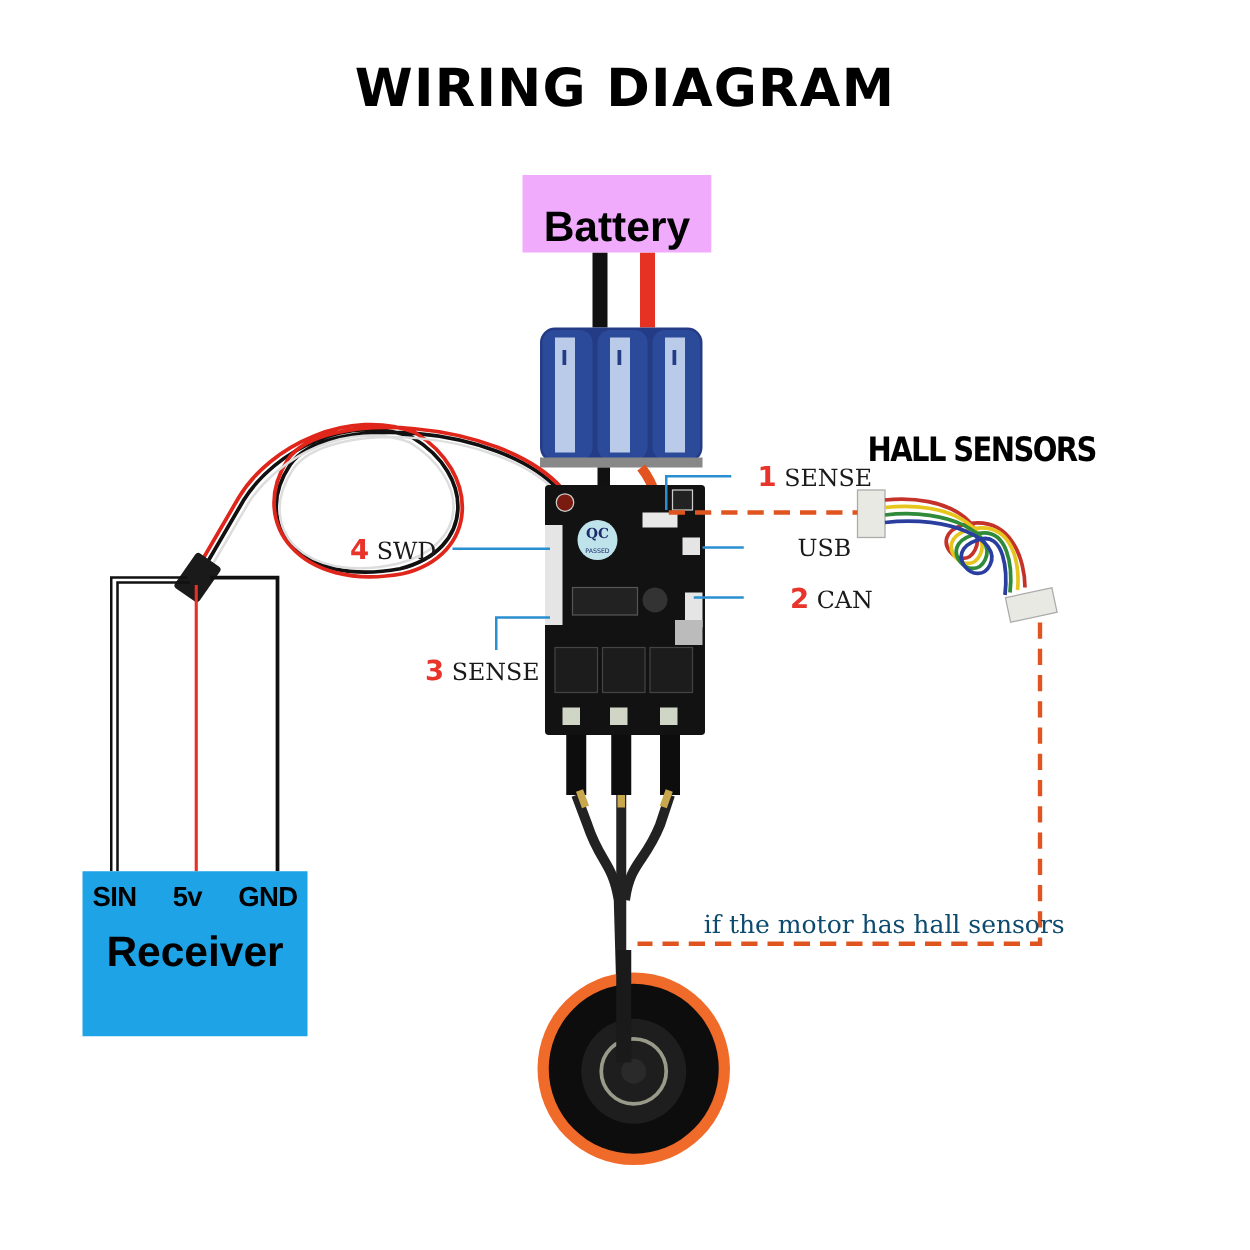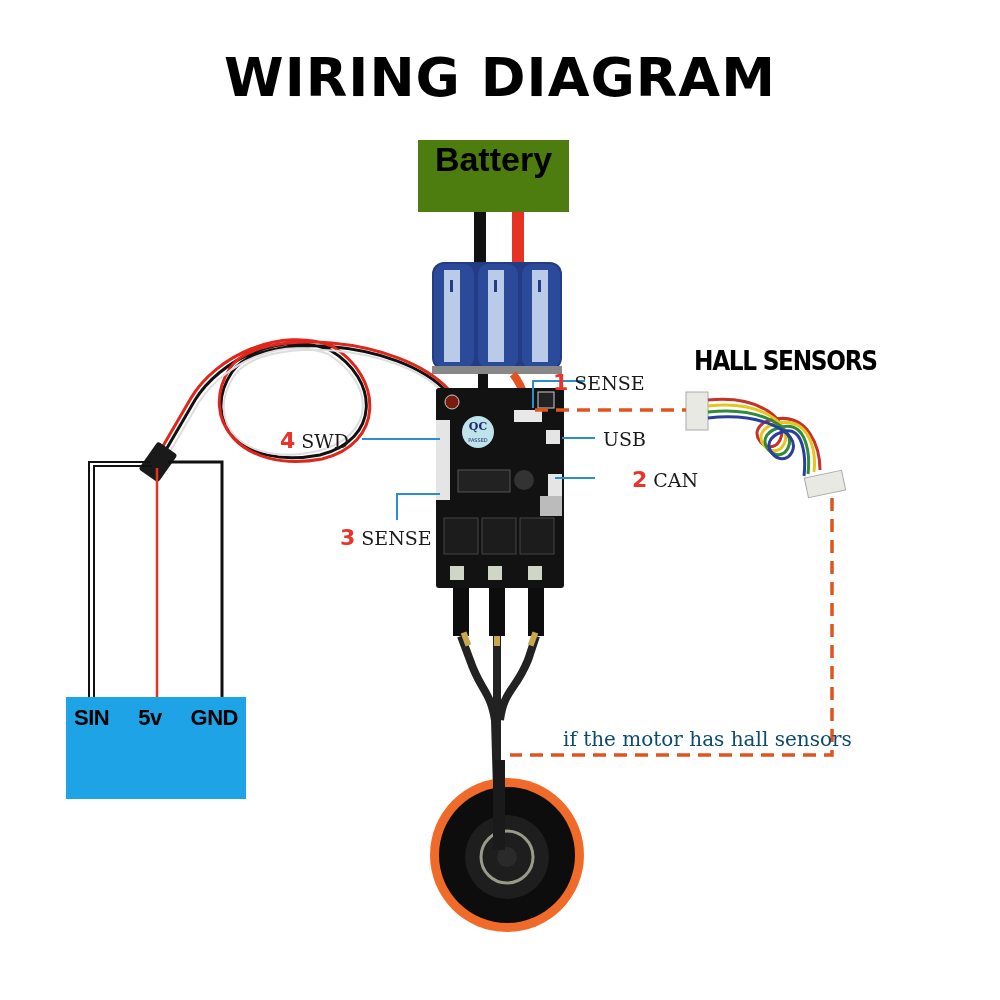--- a/index.html
+++ b/index.html
@@ -1,19 +1,19 @@
 <!DOCTYPE html>
 <html><head>
 <meta charset="utf-8">
 <style>
   html, body { margin:0; padding:0; background:#ffffff; }
   body { width:1000px; height:1000px; position:relative; overflow:hidden; font-family:"DejaVu Sans", sans-serif; }
-  #title { position:absolute; left:0; top:46px; width:1000px; text-align:center; font-family:"DejaVu Sans", sans-serif; font-weight:bold; font-size:54px; letter-spacing:1px; color:#000; }
-  #battery-box { position:absolute; left:418px; top:140px; width:151px; height:72px; background:#4d7c0f; display:flex; align-items:flex-start; justify-content:center; font-family:"Liberation Sans", sans-serif; font-weight:bold; font-size:34px; color:#000; }
-  #receiver-box { position:absolute; left:66px; top:697px; width:180px; height:102px; background:#1ea3e6; }
+  #title { position:absolute; left:0; top:46px; width:1000px; text-align:center; font-family:"DejaVu Sans", sans-serif; font-weight:bold; font-size:42px; letter-spacing:1px; color:#000; }
+  #battery-box { position:absolute; left:418px; top:140px; width:151px; height:62px; background:#f0abfc; display:flex; align-items:flex-end; justify-content:center; font-family:"Liberation Sans", sans-serif; font-weight:bold; font-size:34px; color:#000; }
+  #receiver-box { position:absolute; left:66px; top:697px; width:180px; height:132px; background:#1ea3e6; }
   #receiver-pins { position:absolute; left:0; top:8px; width:180px; display:flex; justify-content:space-between; padding:0 8px; box-sizing:border-box; font-family:"Liberation Sans", sans-serif; font-weight:bold; font-size:22px; color:#000; letter-spacing:-0.5px; }
   #receiver-label { position:absolute; left:0; top:46px; width:180px; text-align:center; font-family:"Liberation Sans", sans-serif; font-weight:bold; font-size:34px; color:#000; }
   .lbl { position:absolute; font-family:"DejaVu Serif", serif; font-size:19px; color:#1a1a1a; white-space:nowrap; }
   .num { font-family:"DejaVu Sans", sans-serif; font-weight:bold; color:#e8342b; font-size:22px; margin-right:6px; }
   #hall-title { position:absolute; left:694px; top:345px; font-family:"DejaVu Sans", sans-serif; font-weight:bold; font-size:27px; color:#000; letter-spacing:-1.5px; transform:scaleX(0.86); transform-origin:left top; }
   #hall-note { position:absolute; left:563px; top:727px; font-family:"DejaVu Serif", serif; font-size:20px; color:#0c4a6e; }
   svg#art { position:absolute; left:0; top:0; }
 </style>
 </head>
 <body>
@@ -118,24 +118,24 @@
     <path d="M832 498 L 832 755 L 510 755"></path>
   </g>
 </svg>
 
 <div id="title">WIRING DIAGRAM</div>
 
 <div id="battery-box">
   <span>Battery</span>
 </div>
 
-<div class="lbl" style="left:553px; top:370px;">
+<div class="lbl" style="left:606px; top:370px;">
   <span class="num">1</span><span>SENSE</span>
 </div>
-<div class="lbl" style="left:603px; top:428px;">
+<div class="lbl" style="left:638px; top:428px;">
   <span>USB</span>
 </div>
 <div class="lbl" style="left:632px; top:467px;">
   <span class="num">2</span><span>CAN</span>
 </div>
 <div class="lbl" style="left:340px; top:525px;">
   <span class="num">3</span><span>SENSE</span>
 </div>
 <div class="lbl" style="left:280px; top:428px;">
   <span class="num">4</span><span>SWD</span>
@@ -143,13 +143,14 @@
 
 <div id="hall-title">HALL SENSORS</div>
 <div id="hall-note">if the motor has hall sensors</div>
 
 <div id="receiver-box">
   <div id="receiver-pins">
     <span>SIN</span>
     <span>5v</span>
     <span>GND</span>
   </div>
+  <div id="receiver-label">Receiver</div>
 </div>
 
 </body></html>

